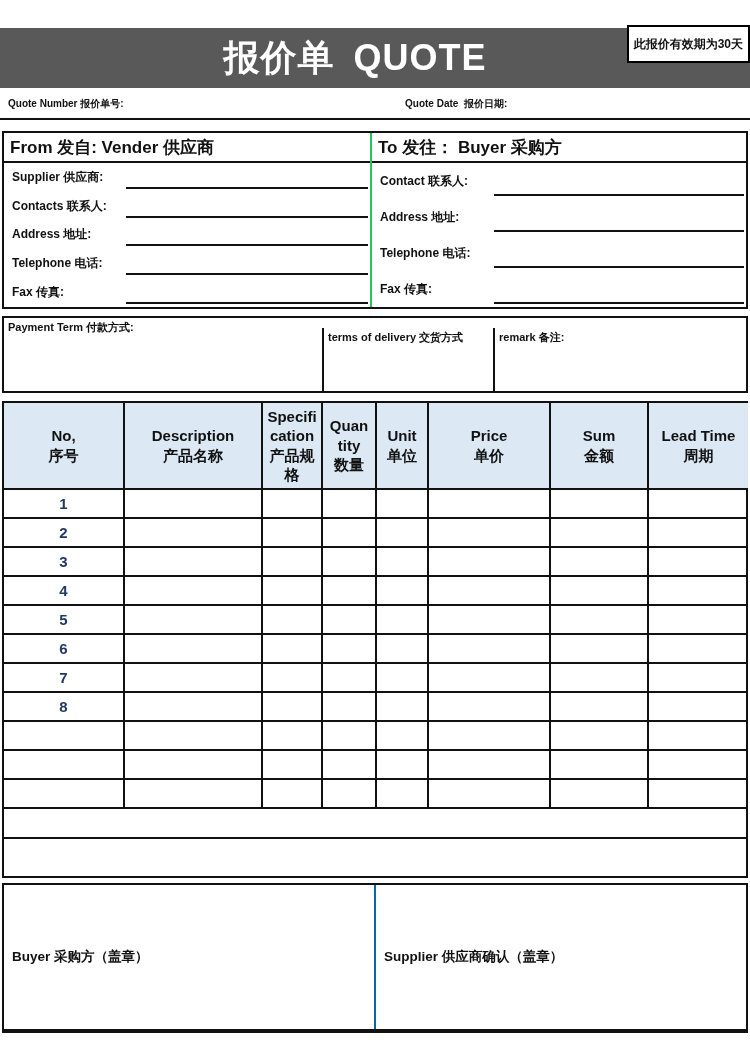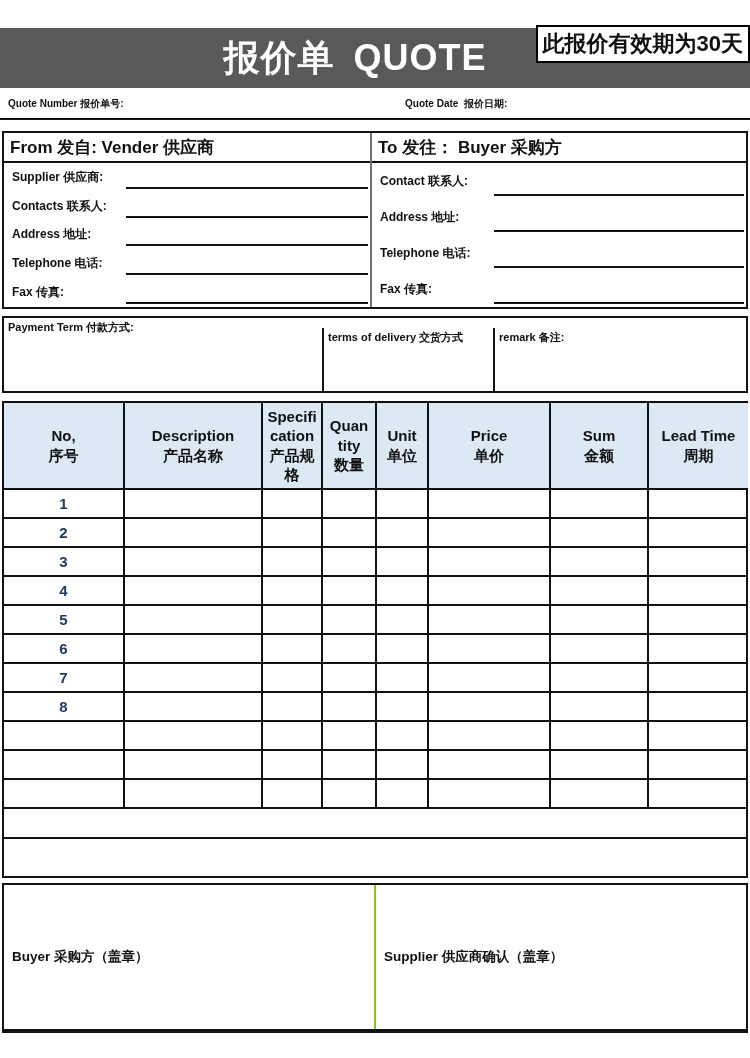--- a/index.html
+++ b/index.html
@@ -7,33 +7,33 @@
   body { font-family: "Liberation Sans", "DejaVu Sans", sans-serif; color:#111; }
   .page { position:relative; width:750px; height:1058px; background:#fff; overflow:hidden; margin:0 auto; }
 
   
   .titlebar { position:relative; margin-top:28px; height:60px; background:var(--bar-bg,#595959);
               display:flex; align-items:center; justify-content:center; }
   .titlebar .title { display:flex; gap:19px; align-items:baseline; transform:translateX(-20px); }
   .title-cn, .title-en { color:#fff; font-weight:bold; font-size:36px; letter-spacing:1px; }
   .validity-box { position:absolute; right:0; top:-3px; height:38px; background:#fff;
                   border:2px solid #000; display:flex; align-items:center; padding:0 5px;
-                  font-weight:bold; font-size:22px; white-space:nowrap; }
+                  font-weight:bold; font-size:12px; white-space:nowrap; }
 
   
   .quote-row { position:relative; height:32px; border-bottom:2px solid #111; }
   .quote-row span { position:absolute; bottom:7px; font-weight:bold; font-size:10px; white-space:pre; }
   .quote-number-label { left:8px; }
   .quote-date-label { left:405px; }
 
   
   .fromto { margin:11px 2px 0 2px; height:178px; border:2px solid #111; display:grid;
             grid-template-columns:368px 1fr; }
   .party { display:flex; flex-direction:column; }
-  .party.left { border-right:2px solid #737373; }
+  .party.left { border-right:2px solid #22c55e; }
   .party-header { height:30px; border-bottom:2px solid #111; font-weight:bold; font-size:17px;
                   display:flex; align-items:center; padding-left:6px; white-space:nowrap; overflow:hidden; }
   .party-fields { flex:1; display:flex; flex-direction:column; }
   .field { flex:1; display:flex; align-items:center; padding-left:8px; }
   .field-label { width:112px; font-weight:bold; font-size:12px; white-space:nowrap; }
   .field-line { flex:1; align-self:stretch; border-bottom:2px solid #111; margin:0 2px 3px 2px;
                 display:flex; align-items:flex-end; font-size:13px; }
 
   
   .terms { margin:7px 2px 0 2px; height:77px; border:2px solid #111; display:grid;
@@ -53,21 +53,21 @@
   table.items tbody td { height:29px; font-size:15px; text-align:center; vertical-align:middle; }
   table.items td.row-no { color:var(--num-color,#1f3a63); font-weight:bold; }
   table.items tr.band td { border-left:none; border-right:none; }
   table.items tr.band1 td { height:30px; }
   table.items tr.band2 td { height:38px; border-bottom:none; }
 
   
   .signature { margin:5px 2px 0 2px; height:150px; border:2px solid #111; border-bottom-width:4px;
                display:grid; grid-template-columns:372px 1fr; }
   .sign-cell { display:flex; align-items:center; padding-left:8px; font-weight:bold; font-size:13.5px; }
-  .sign-cell.left { border-right:2px solid #84cc16; }
+  .sign-cell.left { border-right:2px solid #0369a1; }
 </style>
 </head>
 <body>
 
 <div class="page">
 
   <div class="titlebar">
     <div class="title">
       <span class="title-cn">报价单</span>
       <span class="title-en">QUOTE</span>

